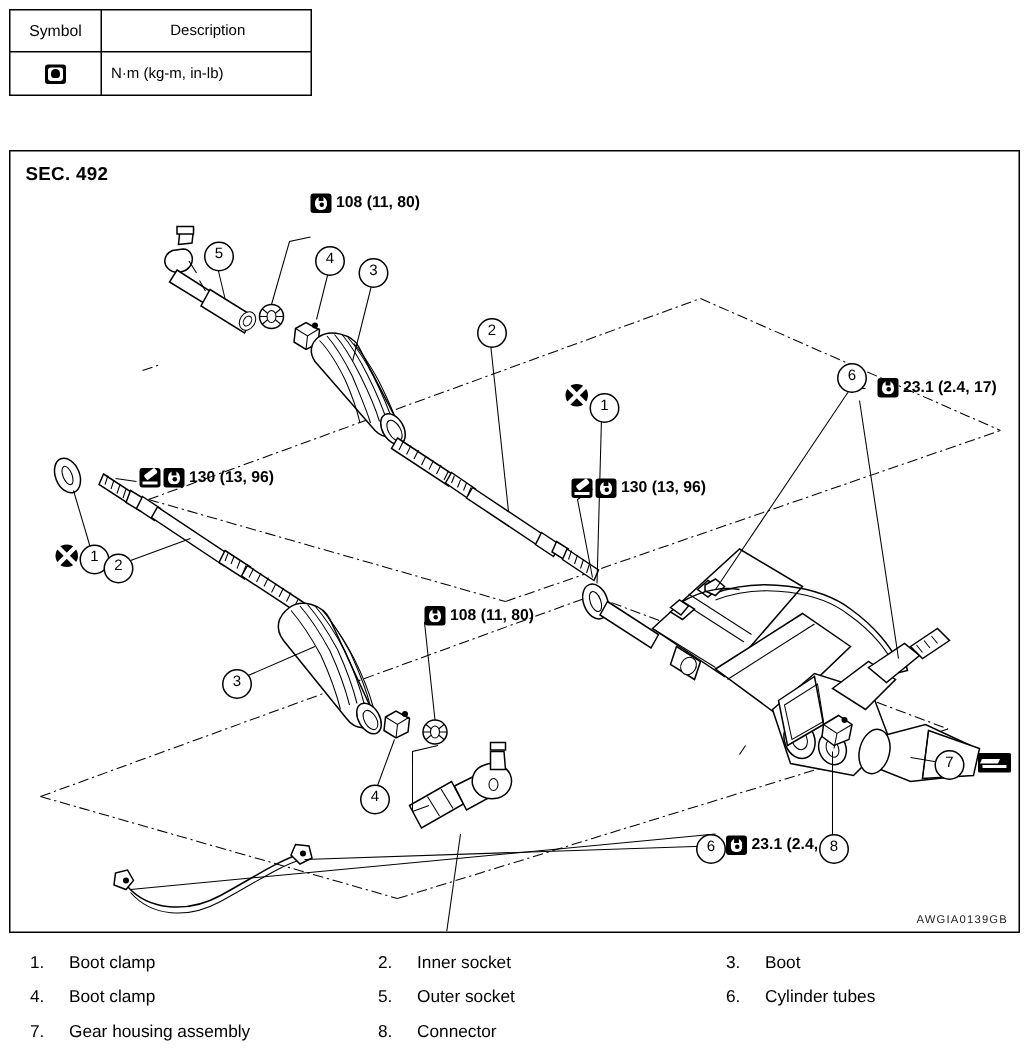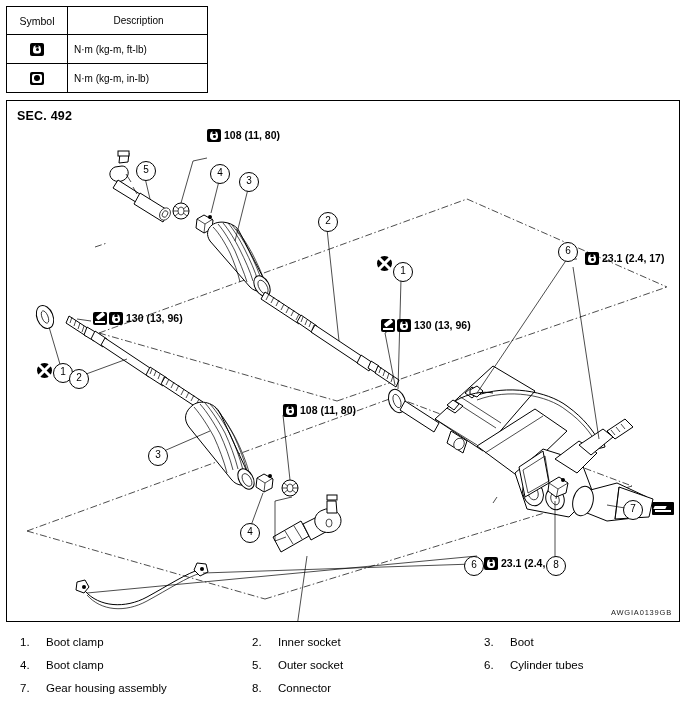--- a/index.html
+++ b/index.html
@@ -156,26 +156,20 @@
 <body>
 
 <table id="symbol-table">
   <thead>
     <tr>
       <th class="c-sym">Symbol</th>
       <th class="c-desc" style="text-align:center">Description</th>
     </tr>
   </thead>
   <tbody>
-    <tr>
-      <td class="c-sym">
-        <span class="ico ico-torque"></span>
-      </td>
-      <td class="c-desc">N·m (kg-m, ft-lb)</td>
-    </tr>
     <tr>
       <td class="c-sym">
         <span class="ico ico-torque-in"></span>
       </td>
       <td class="c-desc">N·m (kg-m, in-lb)</td>
     </tr>
   </tbody>
 </table>
 
 <div id="diagram-frame">

